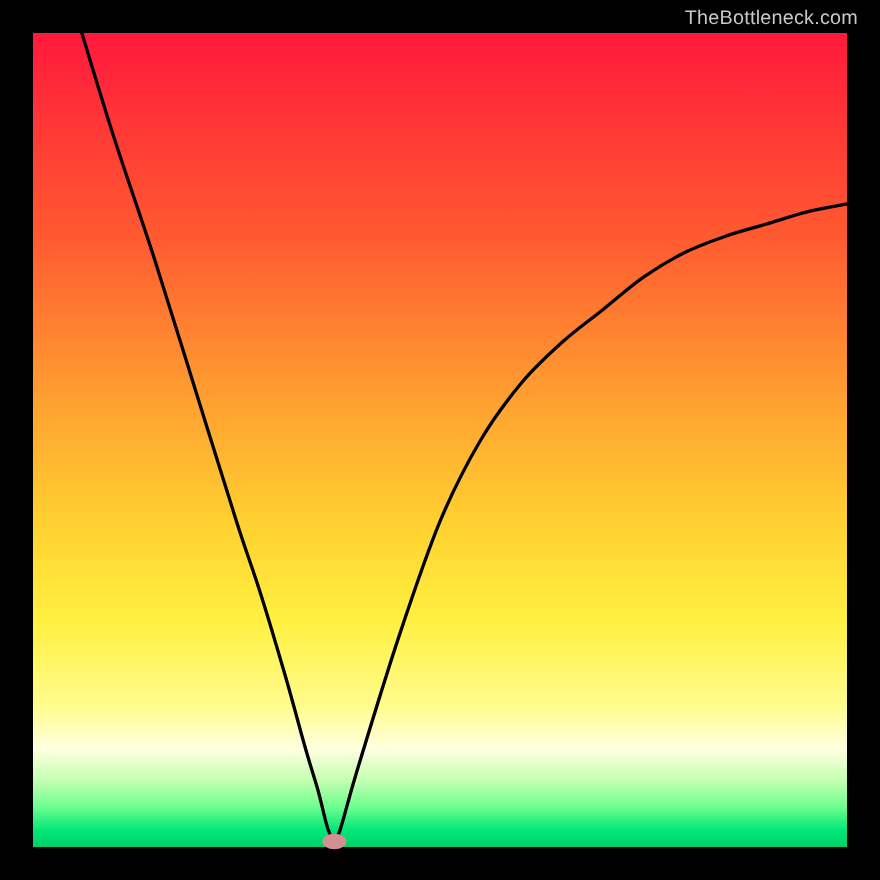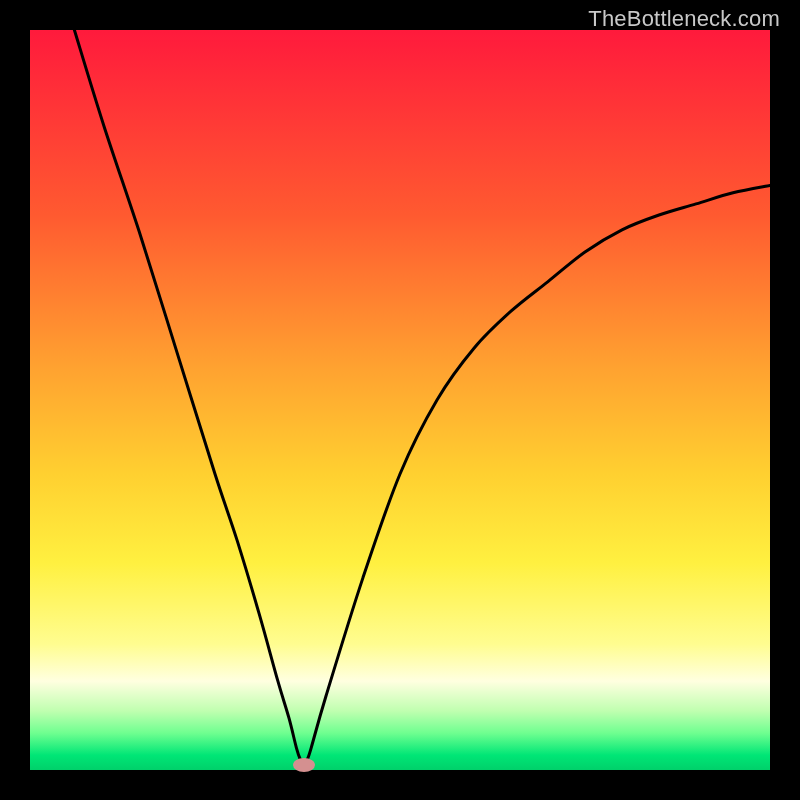--- a/index.html
+++ b/index.html
@@ -44,21 +44,21 @@
     height: 14px;
     background: #d49090;
     border-radius: 50%;
     transform: translate(-50%, -50%);
   }
   .watermark {
     position: absolute;
     right: 20px;
     top: 6px;
     color: #c8c8c8;
-    font-size: 22px;
+    font-size: 18px;
     font-weight: 500;
     letter-spacing: 0.2px;
   }
 </style>
 </head>
 <body>
 
 <div class="watermark">TheBottleneck.com</div>
 
 <div class="chart-frame">

